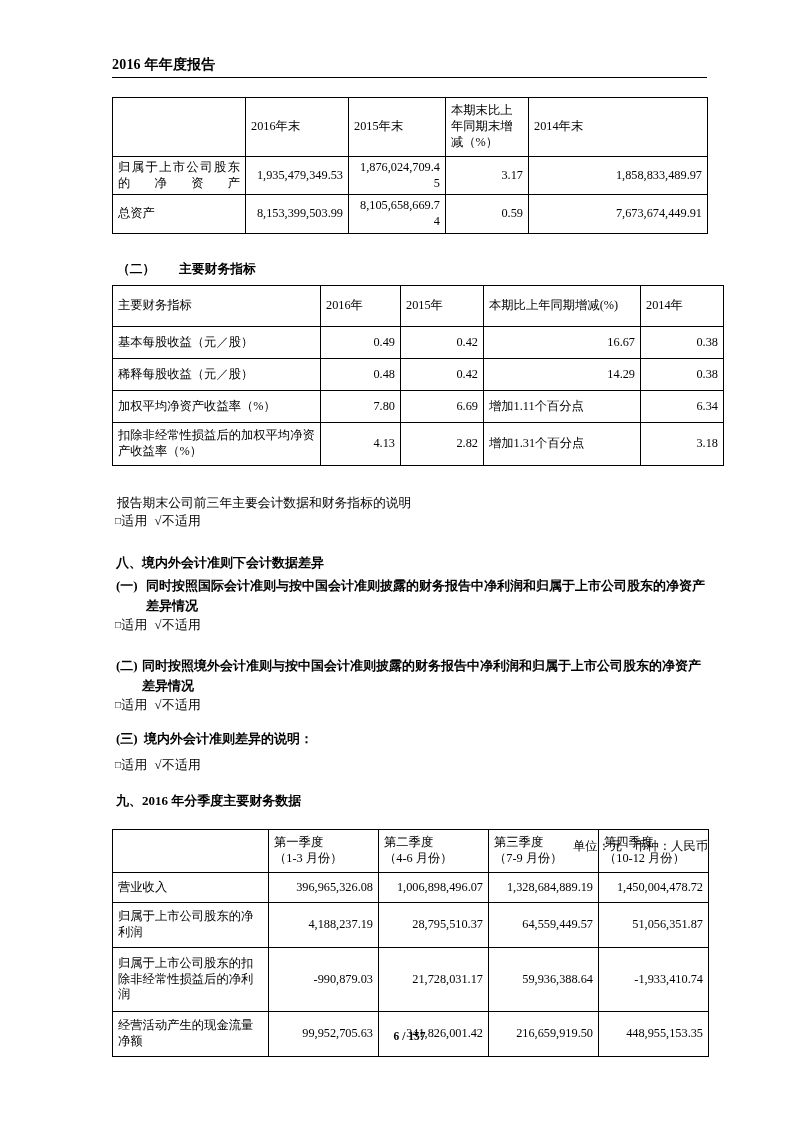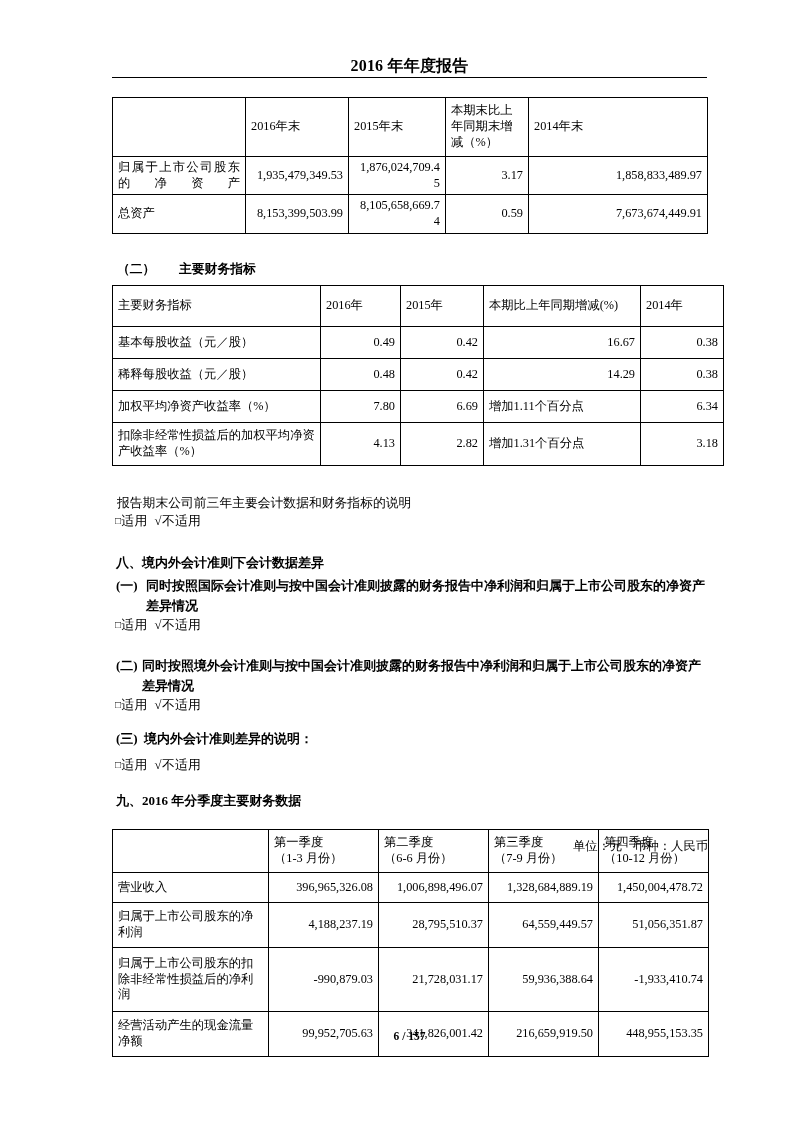--- a/index.html
+++ b/index.html
@@ -21,22 +21,22 @@
     width: 793px;
     height: 1122px;
   }
 
   
   .hdr {
     position: absolute;
     left: 112px;
     top: 56px;
     width: 595px;
-    text-align: center;
-    font-size: 16px;
+    text-align: left;
+    font-size: 14px;
     font-weight: bold;
     letter-spacing: .2px;
   }
   .hdr-rule {
     position: absolute;
     left: 112px;
     top: 77px;
     width: 595px;
     height: 0;
     border-top: 1.1px solid #000;
@@ -310,21 +310,21 @@
     </colgroup>
     <tbody>
       <tr class="r-cols">
         <td></td>
         <td class="c">
           <div>第一季度</div>
           <div>（1-3 月份）</div>
         </td>
         <td class="c">
           <div>第二季度</div>
-          <div>（6-6 月份）</div>
+          <div>（4-6 月份）</div>
         </td>
         <td class="c">
           <div>第三季度</div>
           <div>（7-9 月份）</div>
         </td>
         <td class="c">
           <div>第四季度</div>
           <div>（10-12 月份）</div>
         </td>
       </tr>

